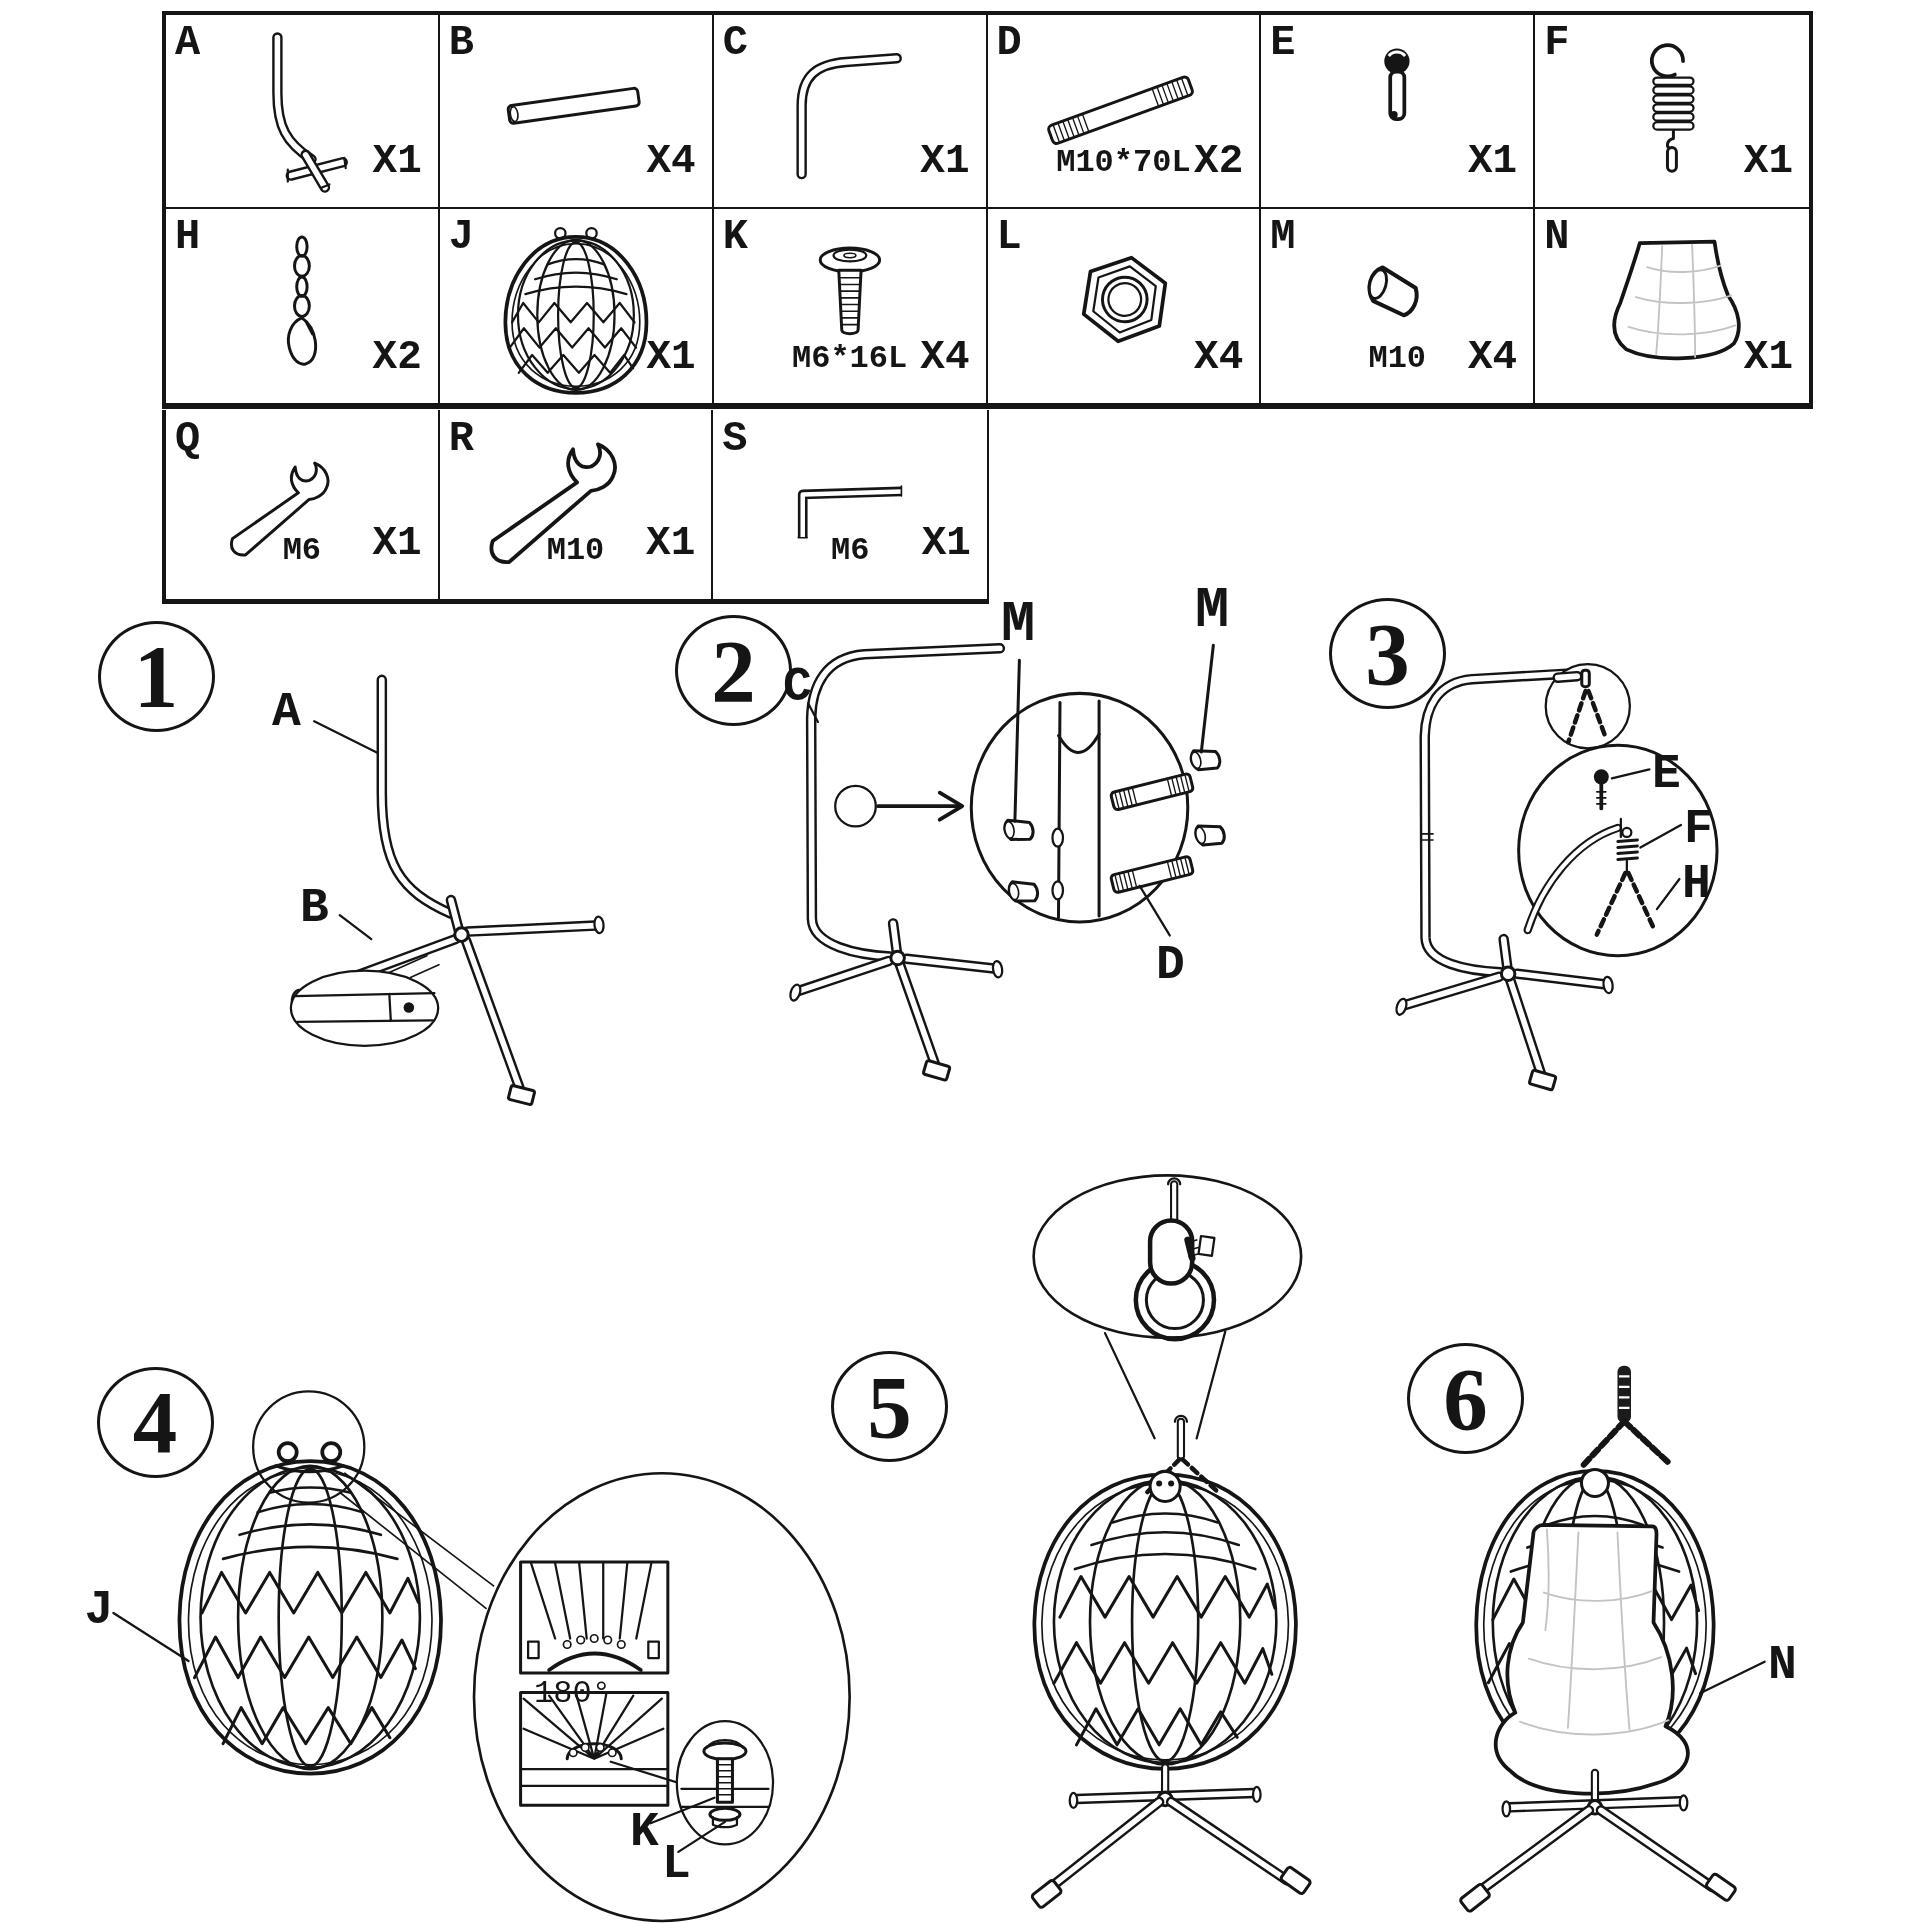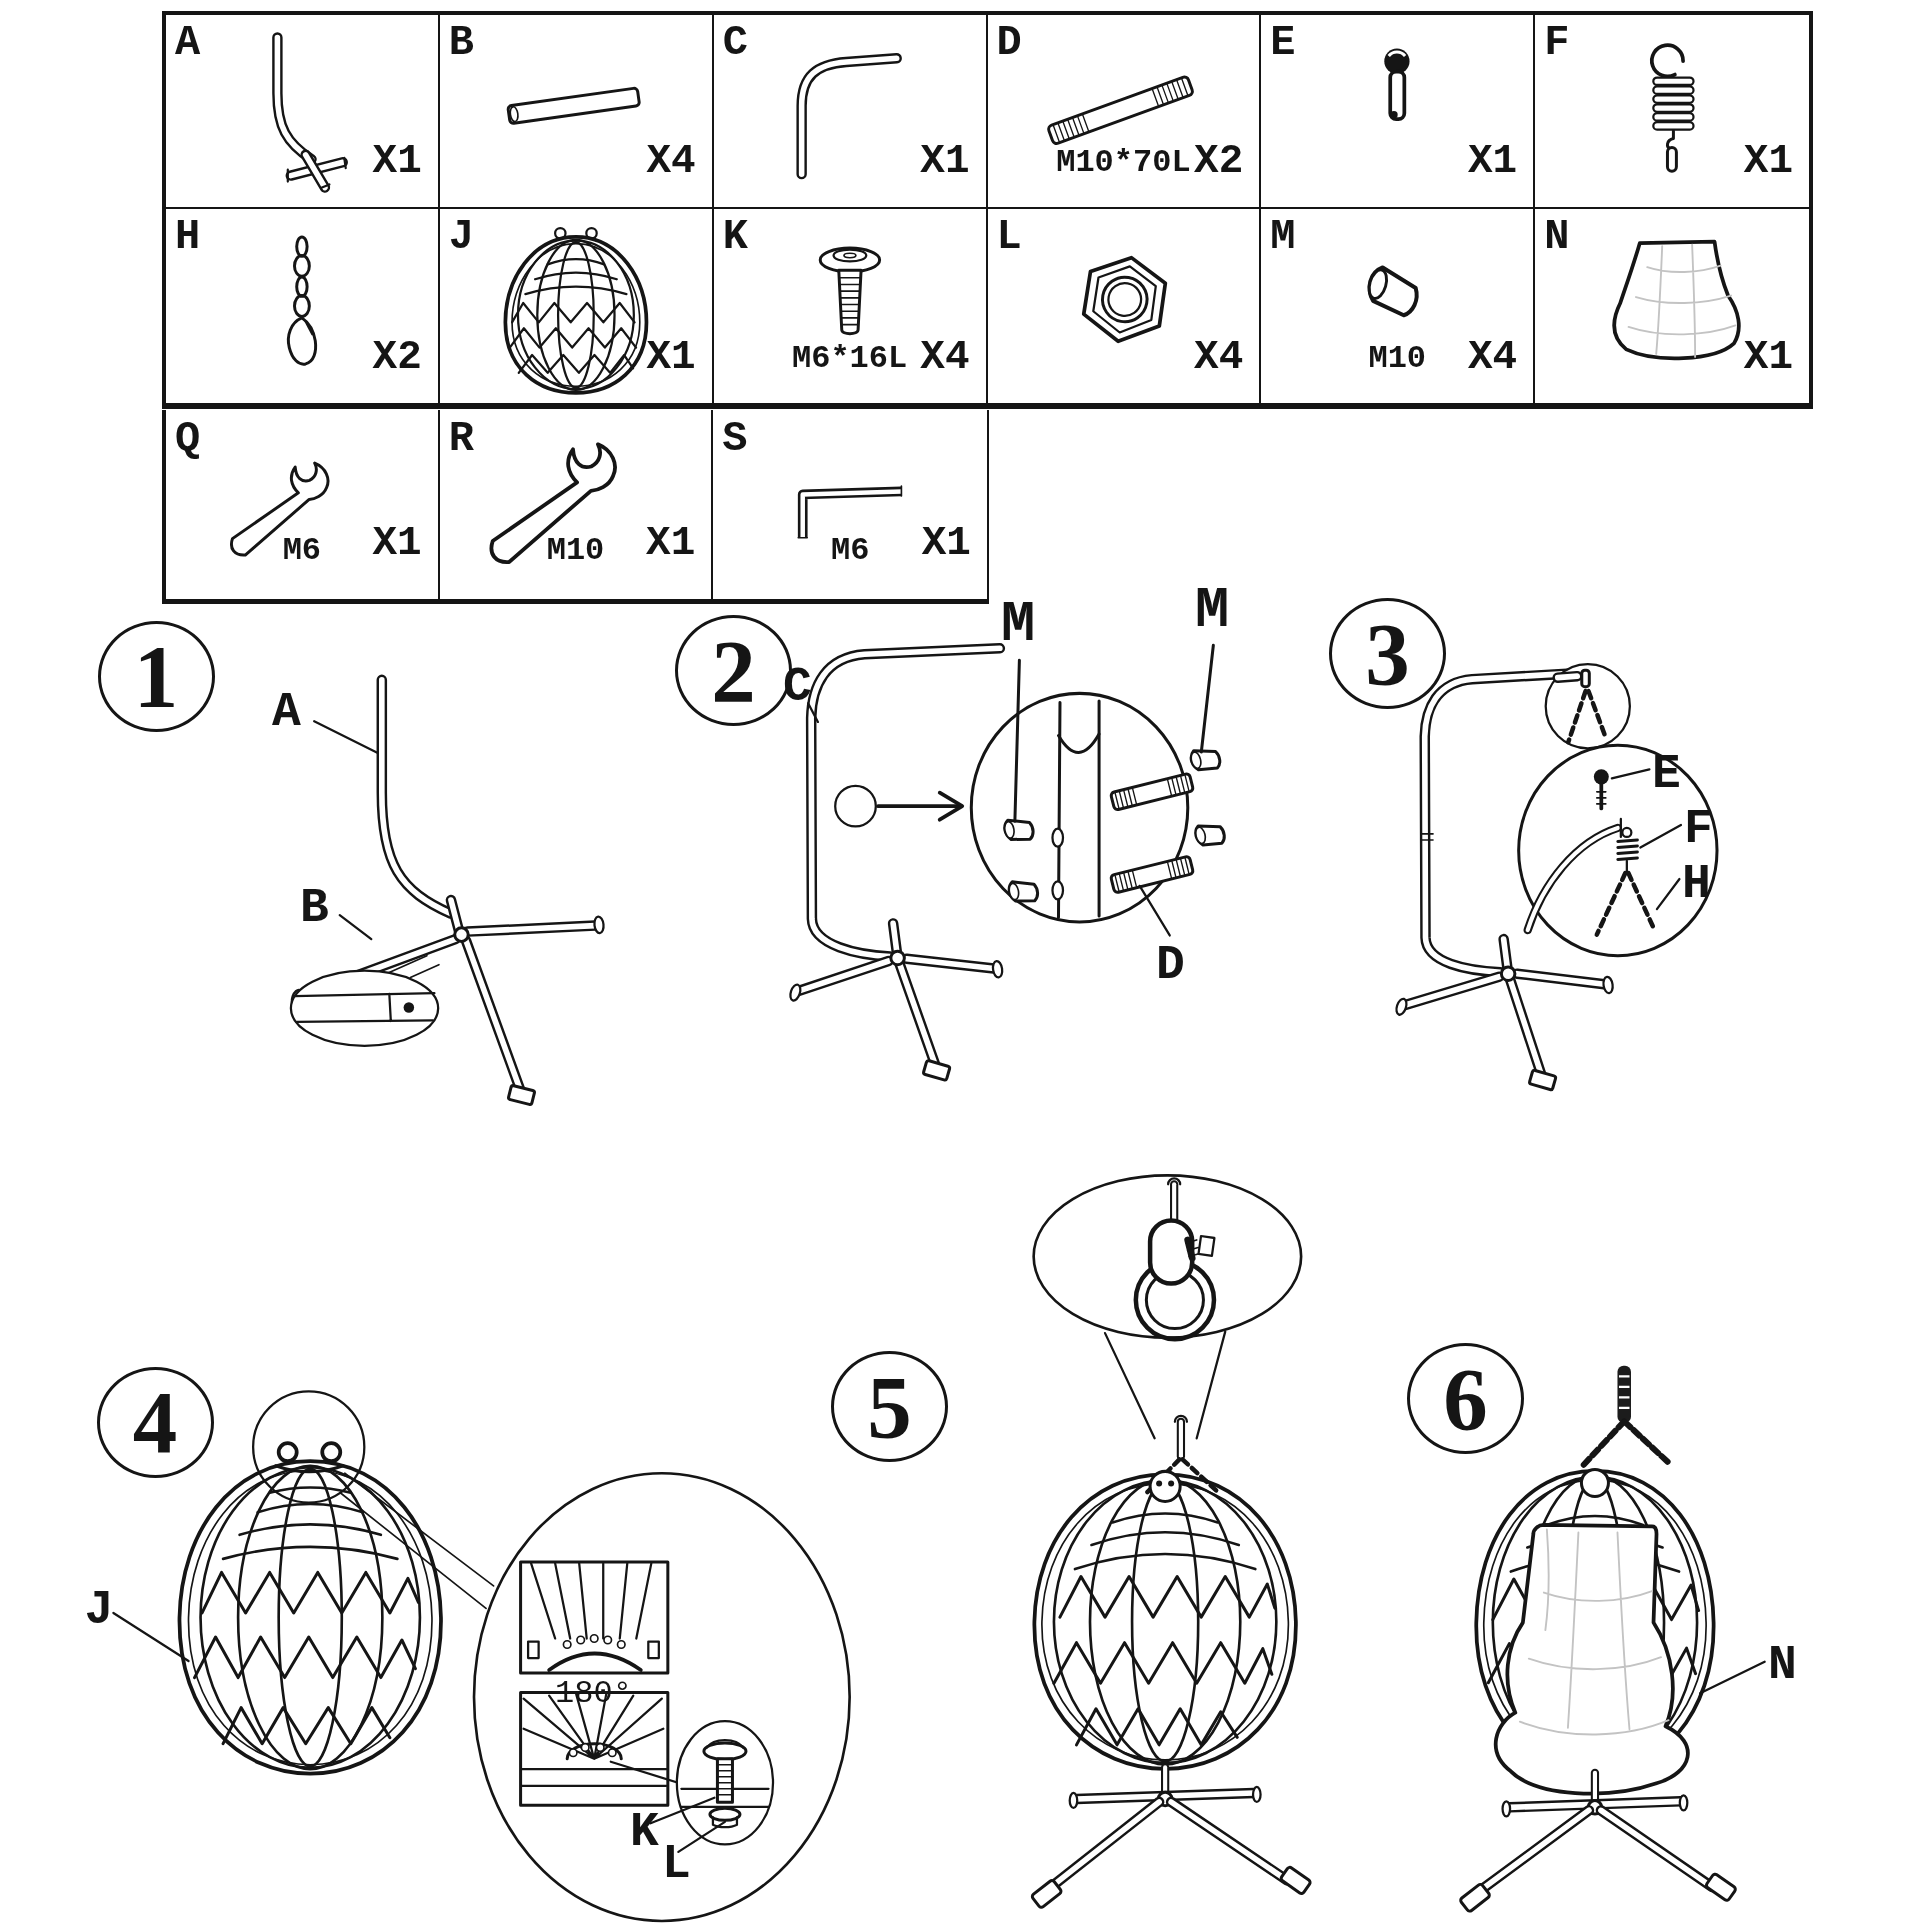--- a/index.html
+++ b/index.html
@@ -429,21 +429,21 @@
       <path class="o3" d="M850 545 A26 16 0 0 1 898 545"></path>
       <path class="o4 fw" d="M864 560 L864 618 L884 618 L884 560 Z"></path>
       <path class="o2" d="M864 568 L884 568 M864 576 L884 576 M864 584 L884 584 M864 592 L884 592 M864 600 L884 600 M864 608 L884 608"></path>
       <ellipse cx="874" cy="634" rx="20" ry="8" class="o4 fw"></ellipse>
       <path class="o3" d="M858 638 L858 648 M890 638 L890 648 M858 648 A20 8 0 0 0 890 648"></path>
       <path class="o3" d="M60 366 L160 430"></path>
       <path class="o3" d="M775 646 L860 612 M812 684 L874 644"></path>
     </svg>
     <div class="stepnum" style="left:28.6px;top:28.6px;">4</div>
     <span class="lbl" style="left:16.5px;top:245px;">J</span>
-    <span class="ang" style="left:473px;top:337px;">180°</span>
+    <span class="ang" style="left:452px;top:337px;">180°</span>
     <span class="lbl" style="left:562px;top:467px;">K</span>
     <span class="lbl" style="left:594px;top:499px;">L</span>
   </div>
 
   <div class="step" style="left:812px;top:1157px;width:556px;height:767px;">
     <svg class="figsvg" width="556" height="767" viewBox="0 0 740 1020">
       <ellipse cx="473" cy="132" rx="178" ry="108" class="o35 fw"></ellipse>
       <circle cx="483" cy="190" r="52" class="o6"></circle>
       <circle cx="483" cy="190" r="38" class="o4"></circle>
       <path class="to2" d="M482 36 L482 96"></path>

